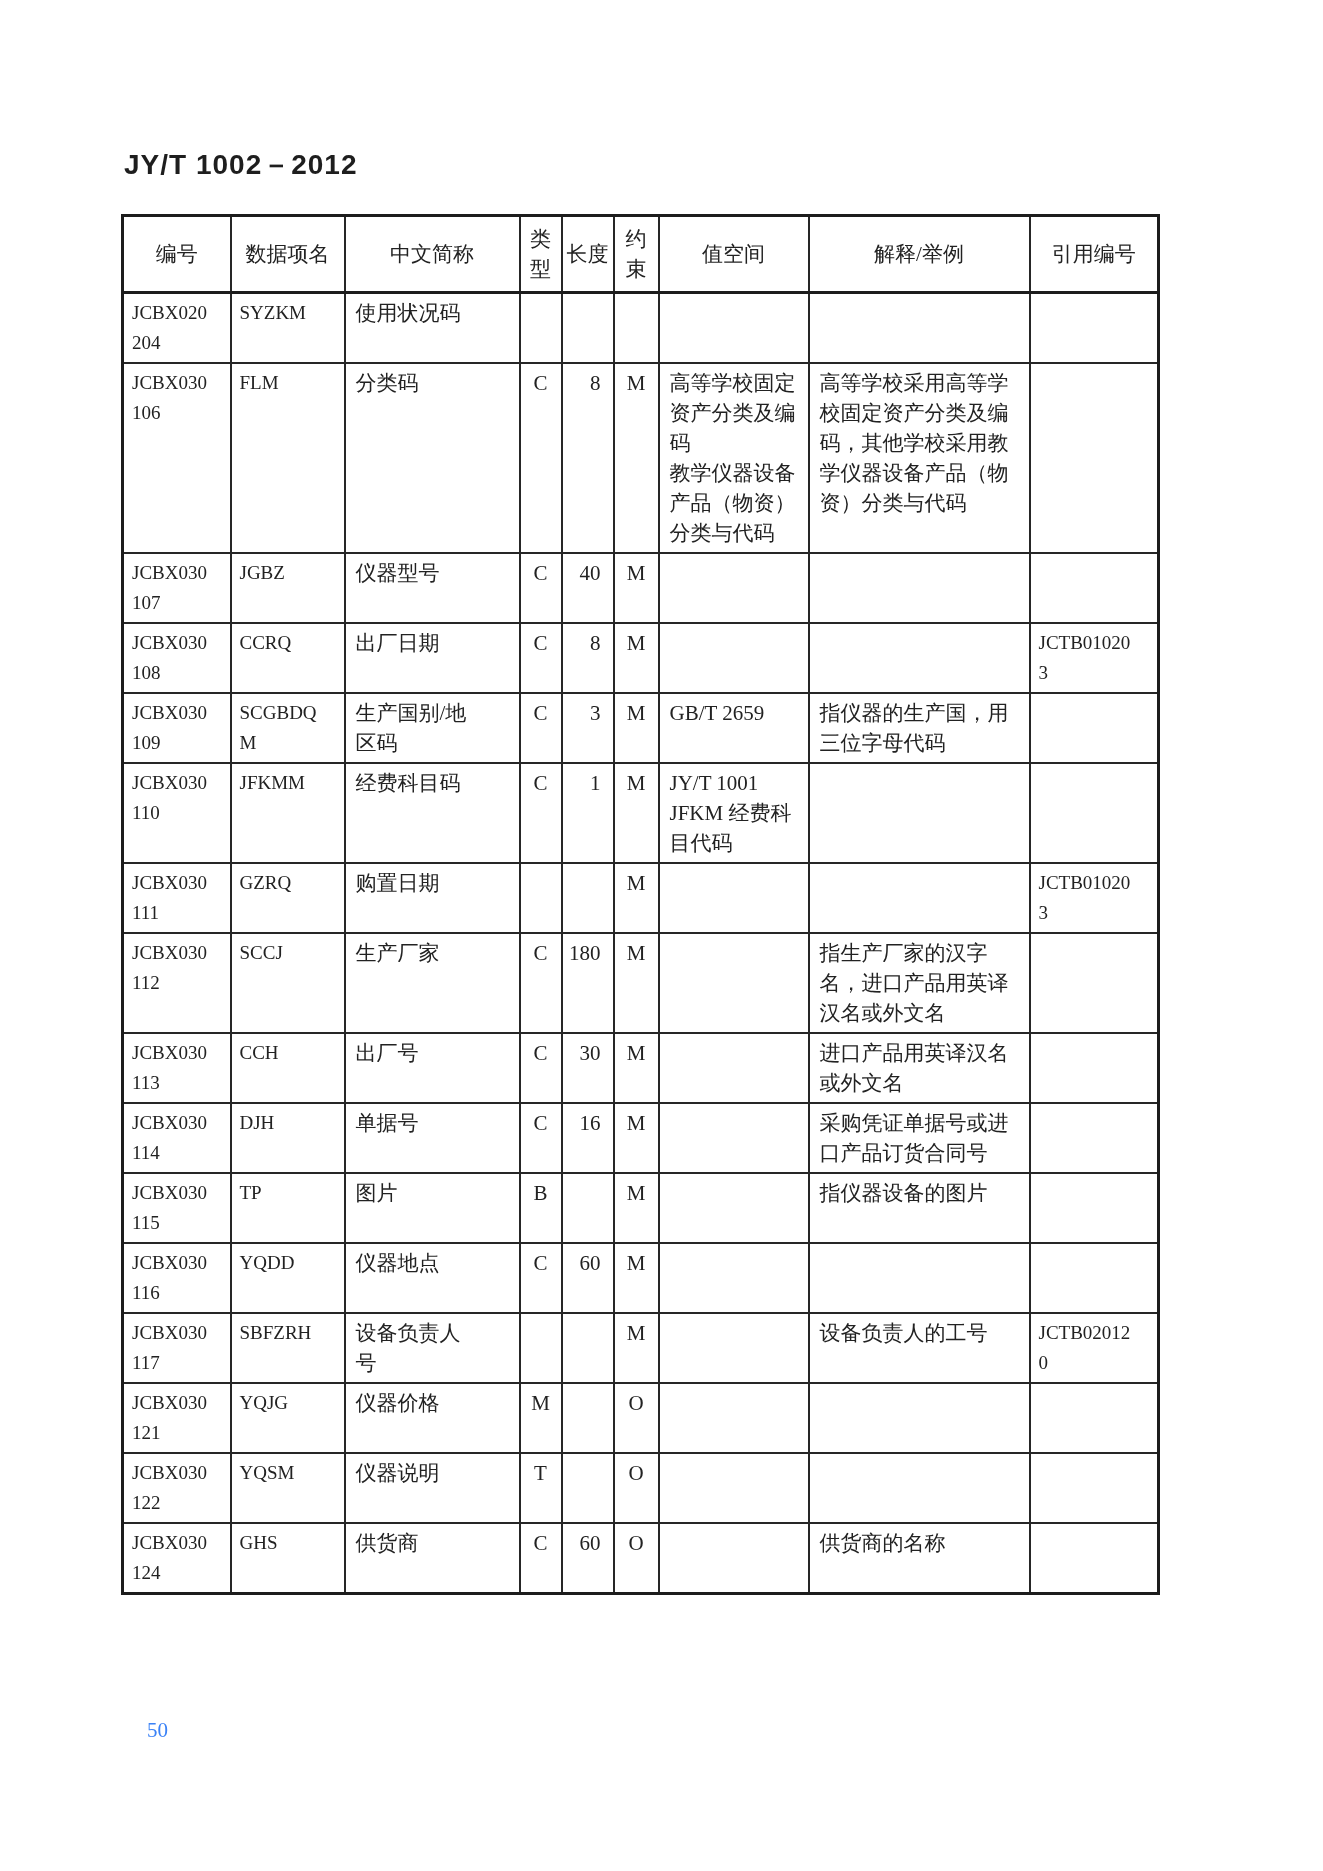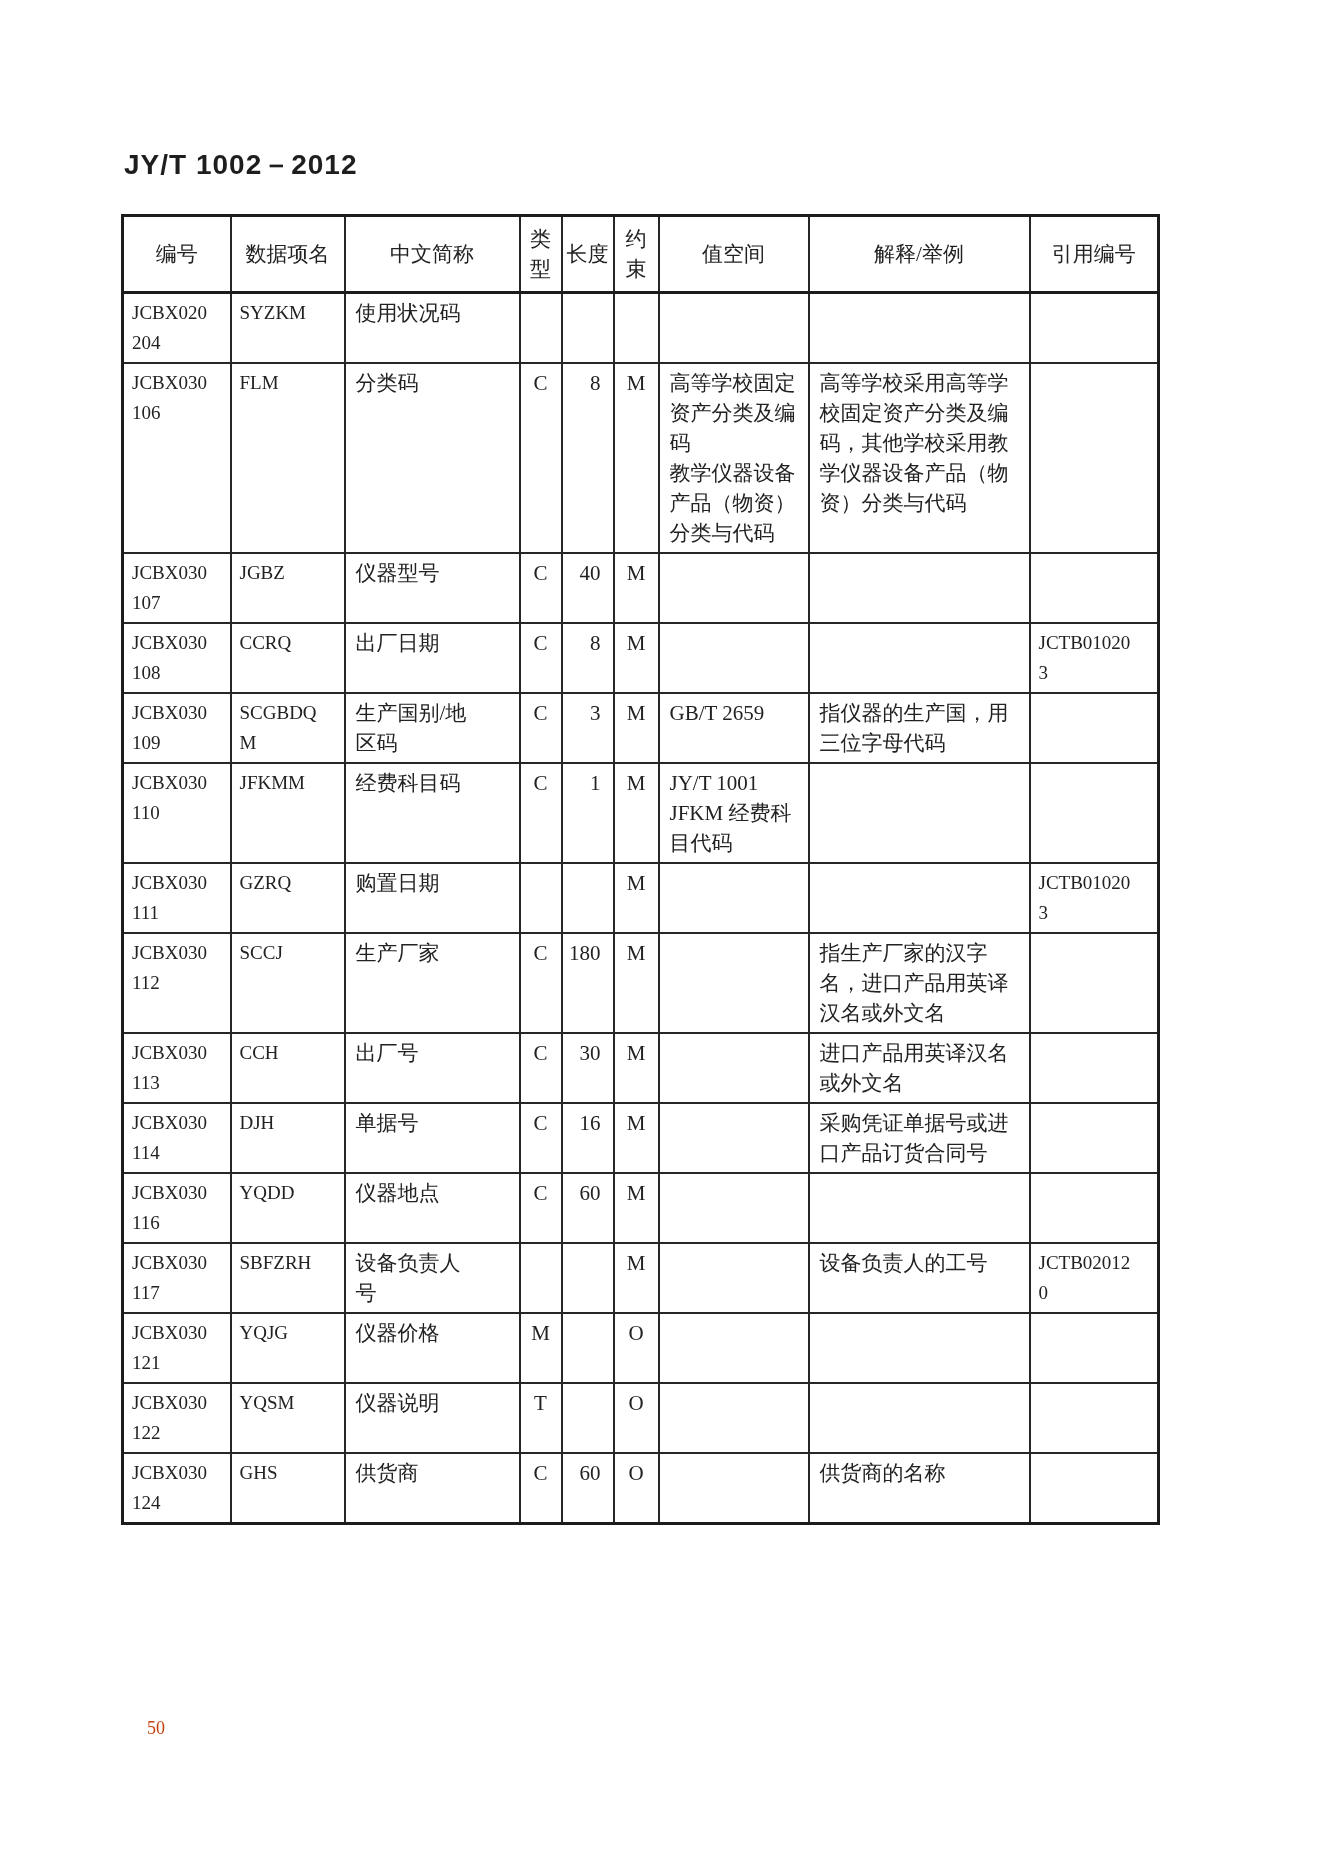--- a/index.html
+++ b/index.html
@@ -43,22 +43,22 @@
     vertical-align: middle;
     padding: 7px 2px;
     border-bottom: 3px solid #1c1c1c;
   }
   td.c0, td.c1, td.c8 { font-size: 19px; padding-left: 8px; padding-right: 22px; }
   td.c3, td.c5 { text-align: center; padding-left: 2px; padding-right: 2px; }
   td.c4 { text-align: right; padding-left: 2px; padding-right: 12px; }
   .page-number {
     position: absolute;
     left: 147px; top: 1718px;
-    font-size: 18px;
-    color: #c2410c;
+    font-size: 21px;
+    color: #3b82f6;
   }
 </style>
 </head>
 <body>
 
 <div class="page">
 
   <div class="doc-code">JY/T 1002－2012</div>
 
   <table class="dict-table">
@@ -194,20 +194,31 @@
           <td class="c1">DJH</td>
           <td class="c2">单据号</td>
           <td class="c3">C</td>
           <td class="c4">16</td>
           <td class="c5">M</td>
           <td class="c6"></td>
           <td class="c7">采购凭证单据号或进口产品订货合同号</td>
           <td class="c8"></td>
         </tr>
         <tr>
+          <td class="c0">JCBX030115</td>
+          <td class="c1">TP</td>
+          <td class="c2">图片</td>
+          <td class="c3">B</td>
+          <td class="c4"></td>
+          <td class="c5">M</td>
+          <td class="c6"></td>
+          <td class="c7">指仪器设备的图片</td>
+          <td class="c8"></td>
+        </tr>
+        <tr>
           <td class="c0">JCBX030116</td>
           <td class="c1">YQDD</td>
           <td class="c2">仪器地点</td>
           <td class="c3">C</td>
           <td class="c4">60</td>
           <td class="c5">M</td>
           <td class="c6"></td>
           <td class="c7"></td>
           <td class="c8"></td>
         </tr>

